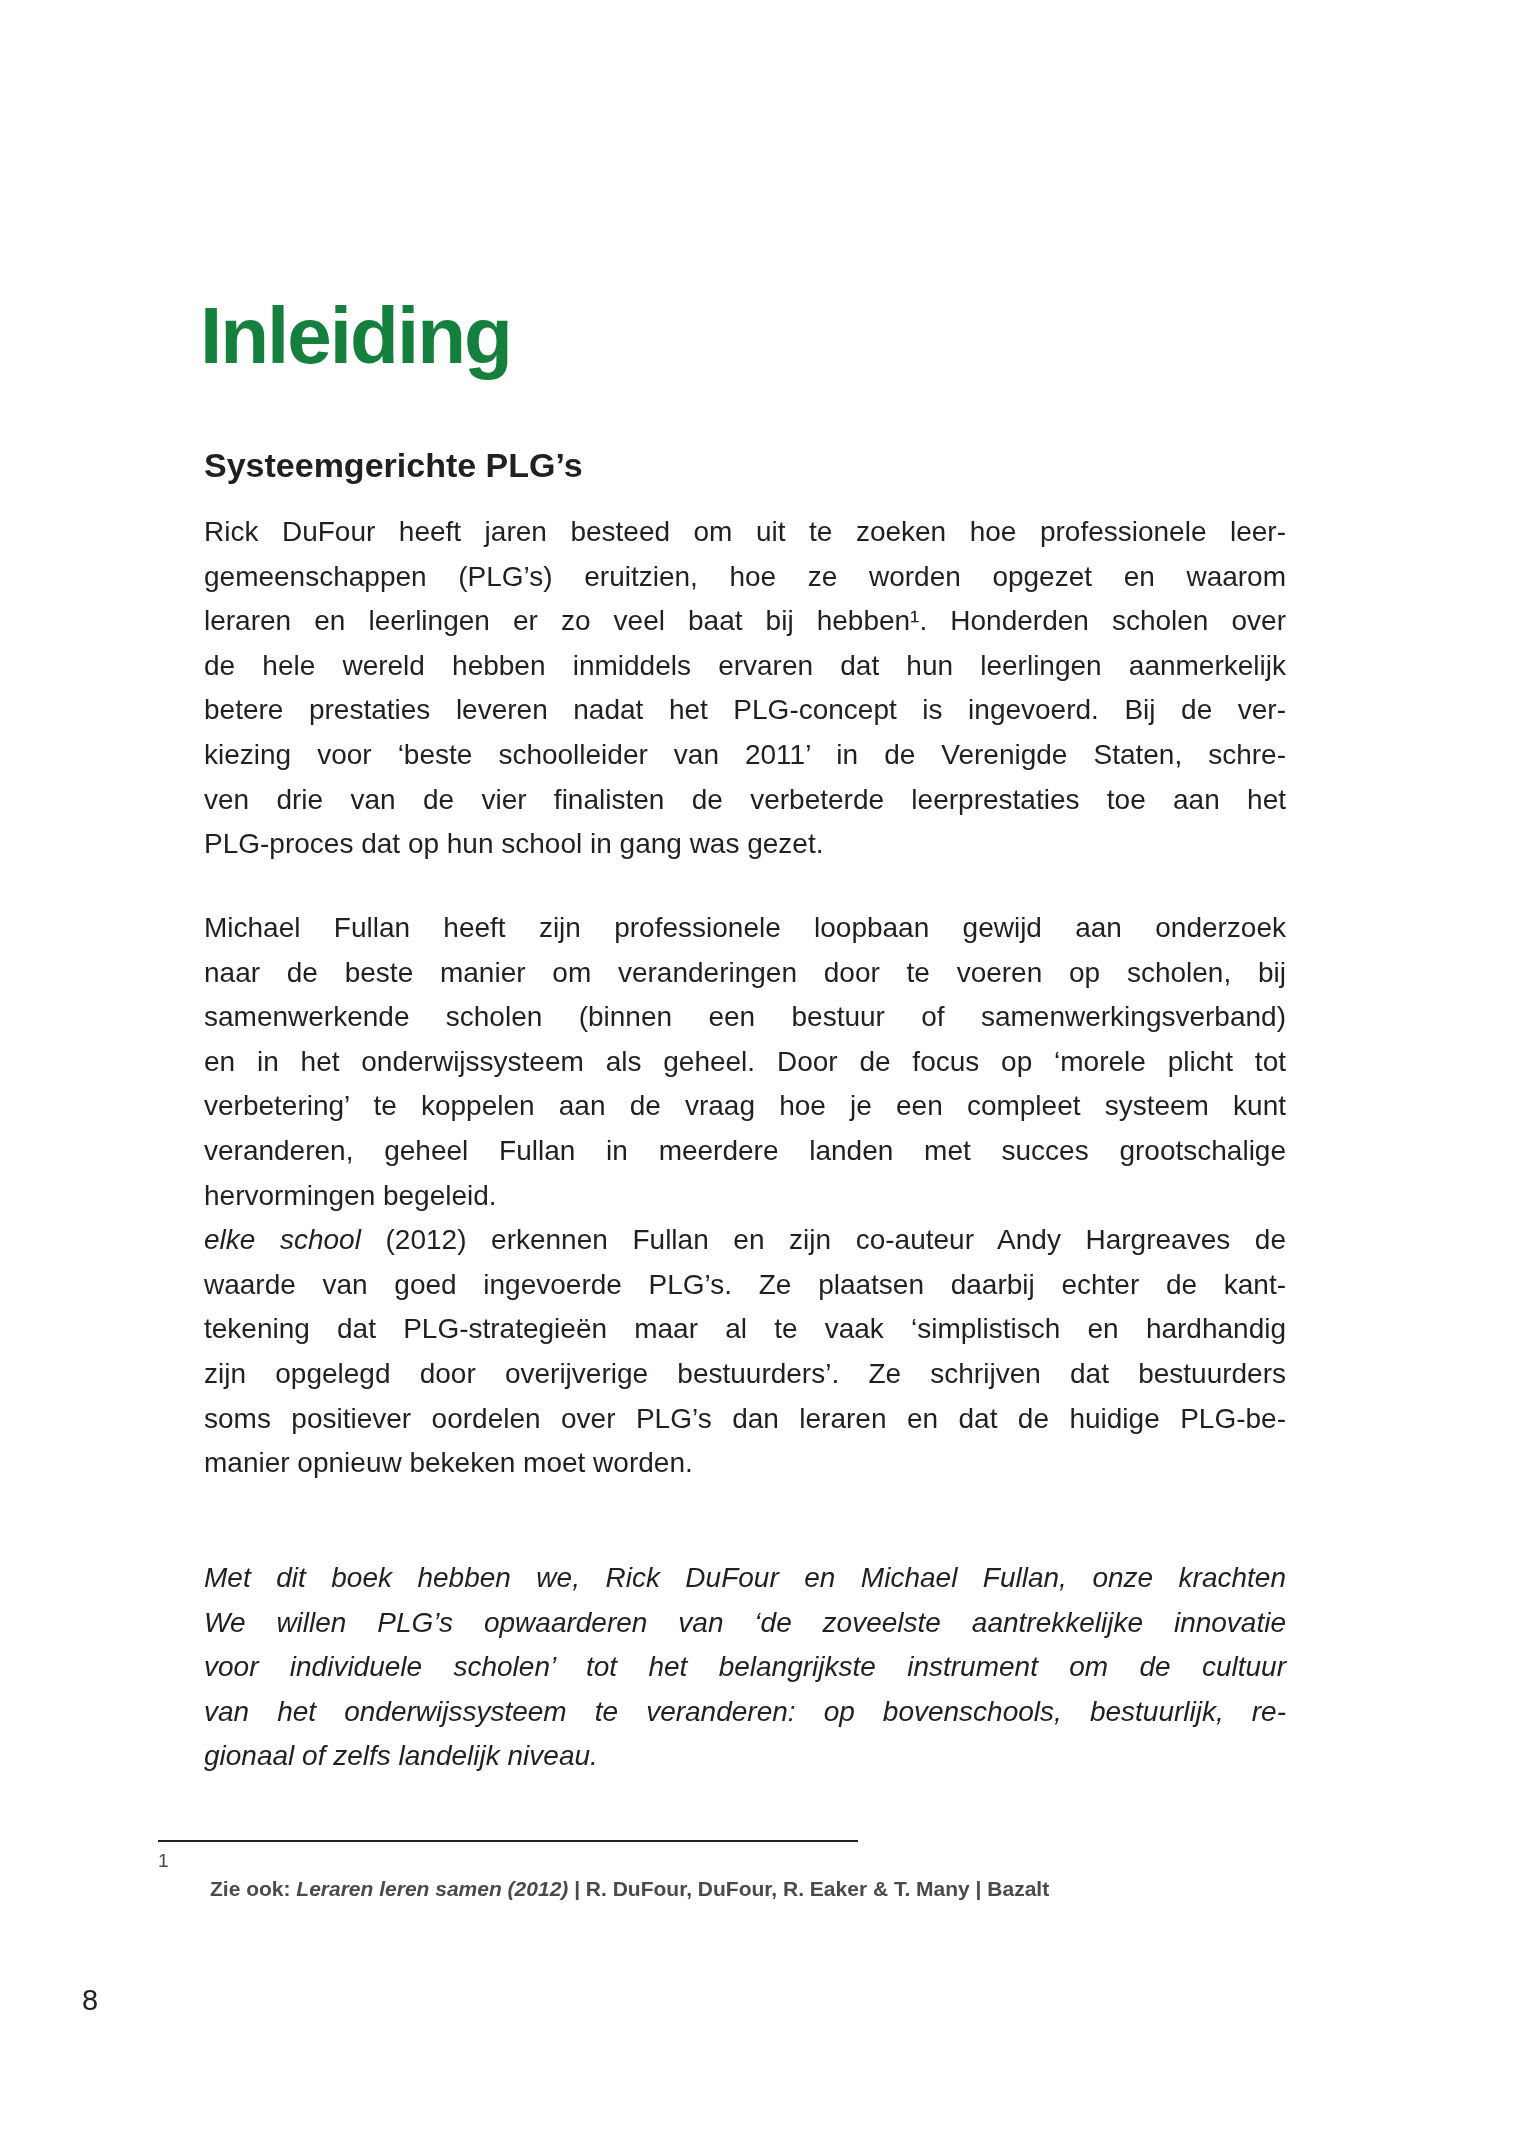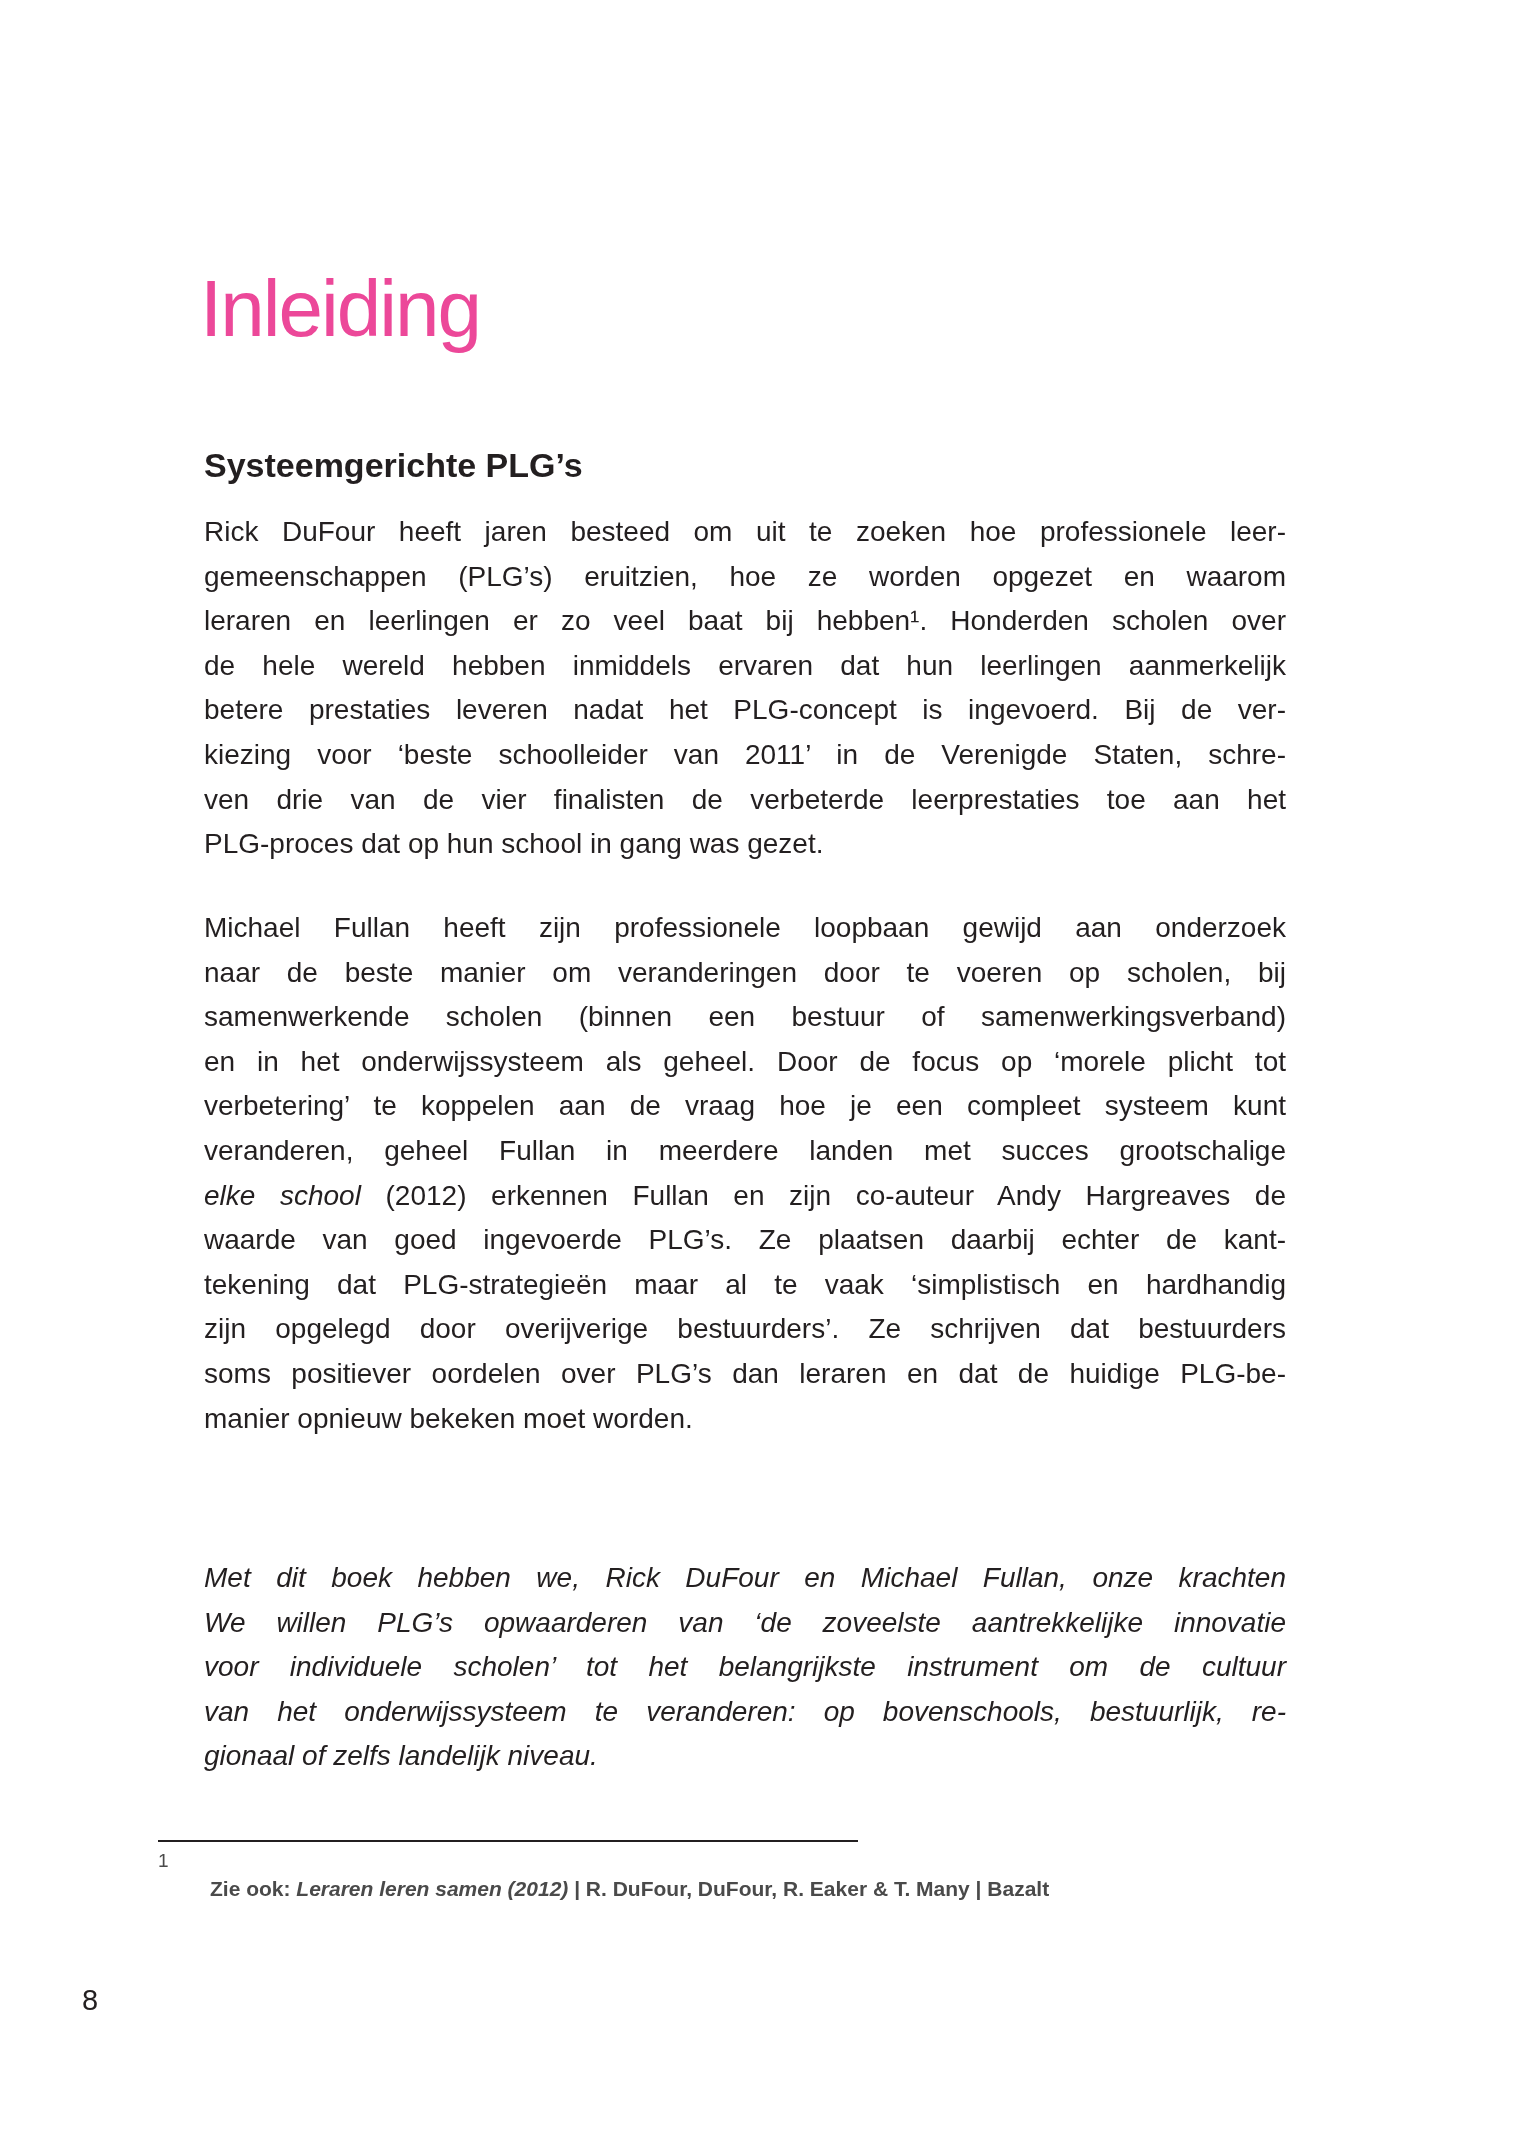--- a/index.html
+++ b/index.html
@@ -10,24 +10,23 @@
     font-family: "Liberation Sans", sans-serif;
     color: #231f20;
     position: relative;
     overflow: hidden;
   }
   .page-title {
     position: absolute;
     left: 200px;
     top: 236px;
     font-size: 80px;
-    font-weight: normal;
+    font-weight: bold;
     letter-spacing: -2px;
-    color: #ec4899;
-    margin-top: 27px;
+    color: #15803d;
   }
   .section-heading {
     position: absolute;
     left: 204px;
     top: 418px;
     font-size: 34px;
     font-weight: bold;
     color: #231f20;
     text-align: right;
   }
@@ -107,20 +106,21 @@
   </div>
 
 <div class="textblock" id="block2">
   <div class="par">
       <div class="par-line">Michael Fullan heeft zijn professionele loopbaan gewijd aan onderzoek</div>
       <div class="par-line">naar de beste manier om veranderingen door te voeren op scholen, bij</div>
       <div class="par-line">samenwerkende scholen (binnen een bestuur of samenwerkingsverband)</div>
       <div class="par-line">en in het onderwijssysteem als geheel. Door de focus op ‘morele plicht tot</div>
       <div class="par-line">verbetering’ te koppelen aan de vraag hoe je een compleet systeem kunt</div>
       <div class="par-line">veranderen, geheel Fullan in meerdere landen met succes grootschalige</div>
+      <div class="par-line last">hervormingen begeleid.</div>
     </div>
   <div class="par">
       <div class="par-line"><i>elke school</i> (2012) erkennen Fullan en zijn co-auteur Andy Hargreaves de</div>
       <div class="par-line">waarde van goed ingevoerde PLG’s. Ze plaatsen daarbij echter de kant-</div>
       <div class="par-line">tekening dat PLG-strategieën maar al te vaak ‘simplistisch en hardhandig</div>
       <div class="par-line">zijn opgelegd door overijverige bestuurders’. Ze schrijven dat bestuurders</div>
       <div class="par-line">soms positiever oordelen over PLG’s dan leraren en dat de huidige PLG-be-</div>
       <div class="par-line last">manier opnieuw bekeken moet worden.</div>
     </div>
 </div>

